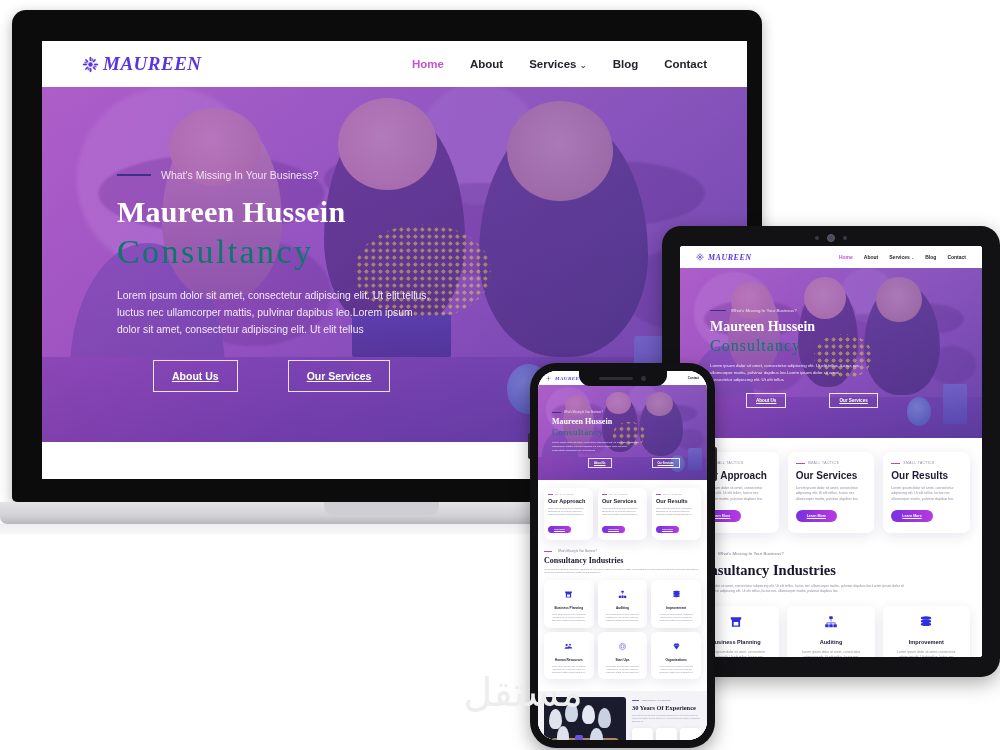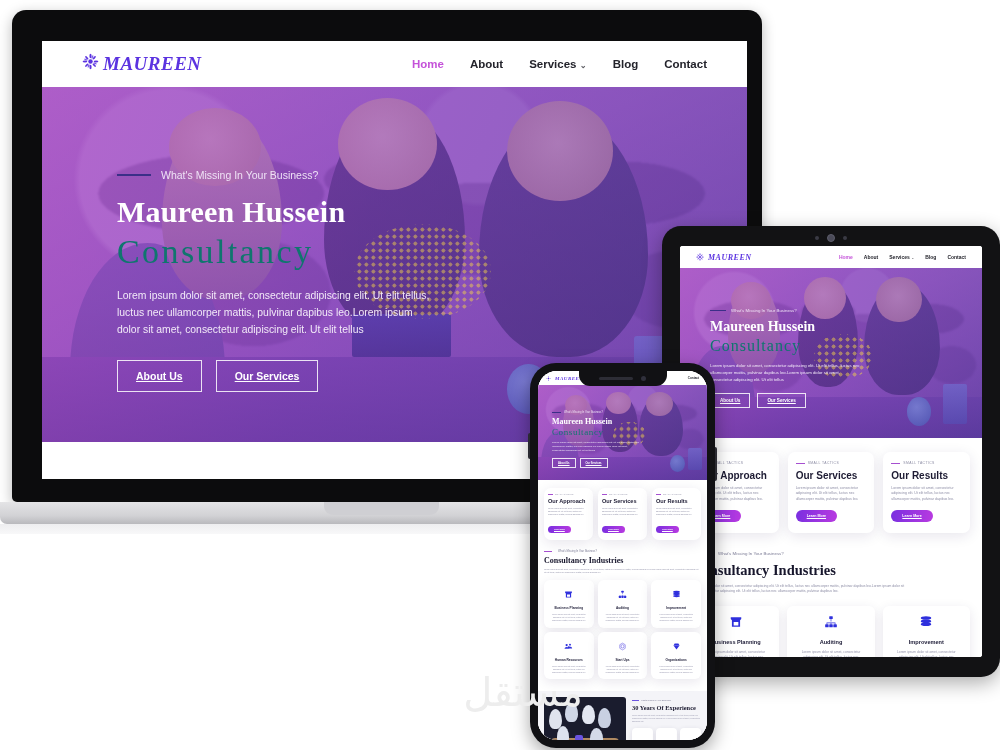--- a/index.html
+++ b/index.html
@@ -46,21 +46,21 @@
     position: absolute; left: 0px; top: 514px; width: 762px; height: 10px;
     background: linear-gradient(#eeeef0, #f8f8f9);
   }
 
   
   .site { position: relative; width: 100%; background: #fff; }
   .nav {
     display: flex; align-items: center; background: #fff;
     justify-content: space-between;
   }
-  .logo { display: flex; gap: 4px; color: #5b33e0; }
+  .logo { display: flex; align-items: center; gap: 4px; color: #5b33e0; }
   .logo-mark { display: block; }
   .logo-word {
     font-family: "Liberation Serif", serif; font-style: italic; font-weight: 700;
     letter-spacing: .5px; color: #5b33e0;
   }
   .nav-links { display: flex; align-items: center; }
   .nav-links a { color: #23232b; text-decoration: none; font-weight: 600; white-space: nowrap; }
   .nav-links a.active { color: #c452d9; }
   .caret { font-size: .72em; opacity: .75; }
 
@@ -91,21 +91,21 @@
       background-size: 7px 7px; background-position: 58% 46%;
       -webkit-mask-image: radial-gradient(ellipse 16% 22% at 54% 52%, #000 0 60%, transparent 61%);
               mask-image: radial-gradient(ellipse 16% 22% at 54% 52%, #000 0 60%, transparent 61%); }
   .hero-inner { position: relative; z-index: 3; color: #fff; }
   .eyebrow { display: flex; align-items: center; color: #efe2f6; white-space: nowrap; }
   .eyebrow .rule { display: inline-block; background: #3b2f88; }
   .hero-h1 { font-family: "Liberation Serif", serif; font-weight: 700; color: #fff; }
   .hero-h2 { font-family: "Liberation Serif", serif; font-weight: 400; color: #0f766e; }
   .hero-p { color: #f2e9f8; }
   .hero-btns { display: flex; }
-  .btn-ghost { border: 1px solid rgba(255,255,255,.85); color: #fff; text-align: center; white-space: nowrap; font-weight: 600; }
+  .btn-ghost { border: 1px solid rgba(255,255,255,.85); color: #fff; text-align: center; white-space: nowrap; font-weight: 600; margin-left: 36px; }
 
   .tactics { display: flex; background: #fff; }
   .card { background: #fff; border-radius: 7px; box-shadow: 0 3px 14px rgba(35,20,80,.11); }
   .card-eyebrow { display: flex; align-items: center; color: #8b8ba3; letter-spacing: .12em; white-space: nowrap; }
   .card-eyebrow .rule { display: inline-block; background: #a64fd0; }
   .card-title { color: #1d1b33; font-weight: 700; }
   .card-text { color: #8e8ea6; }
   .btn-grad { display: inline-block; color: #fff; text-align: center; border-radius: 99px; font-weight: 600;
      background: linear-gradient(95deg, #7a2fe0, #b83ae0); white-space: nowrap; }
 

